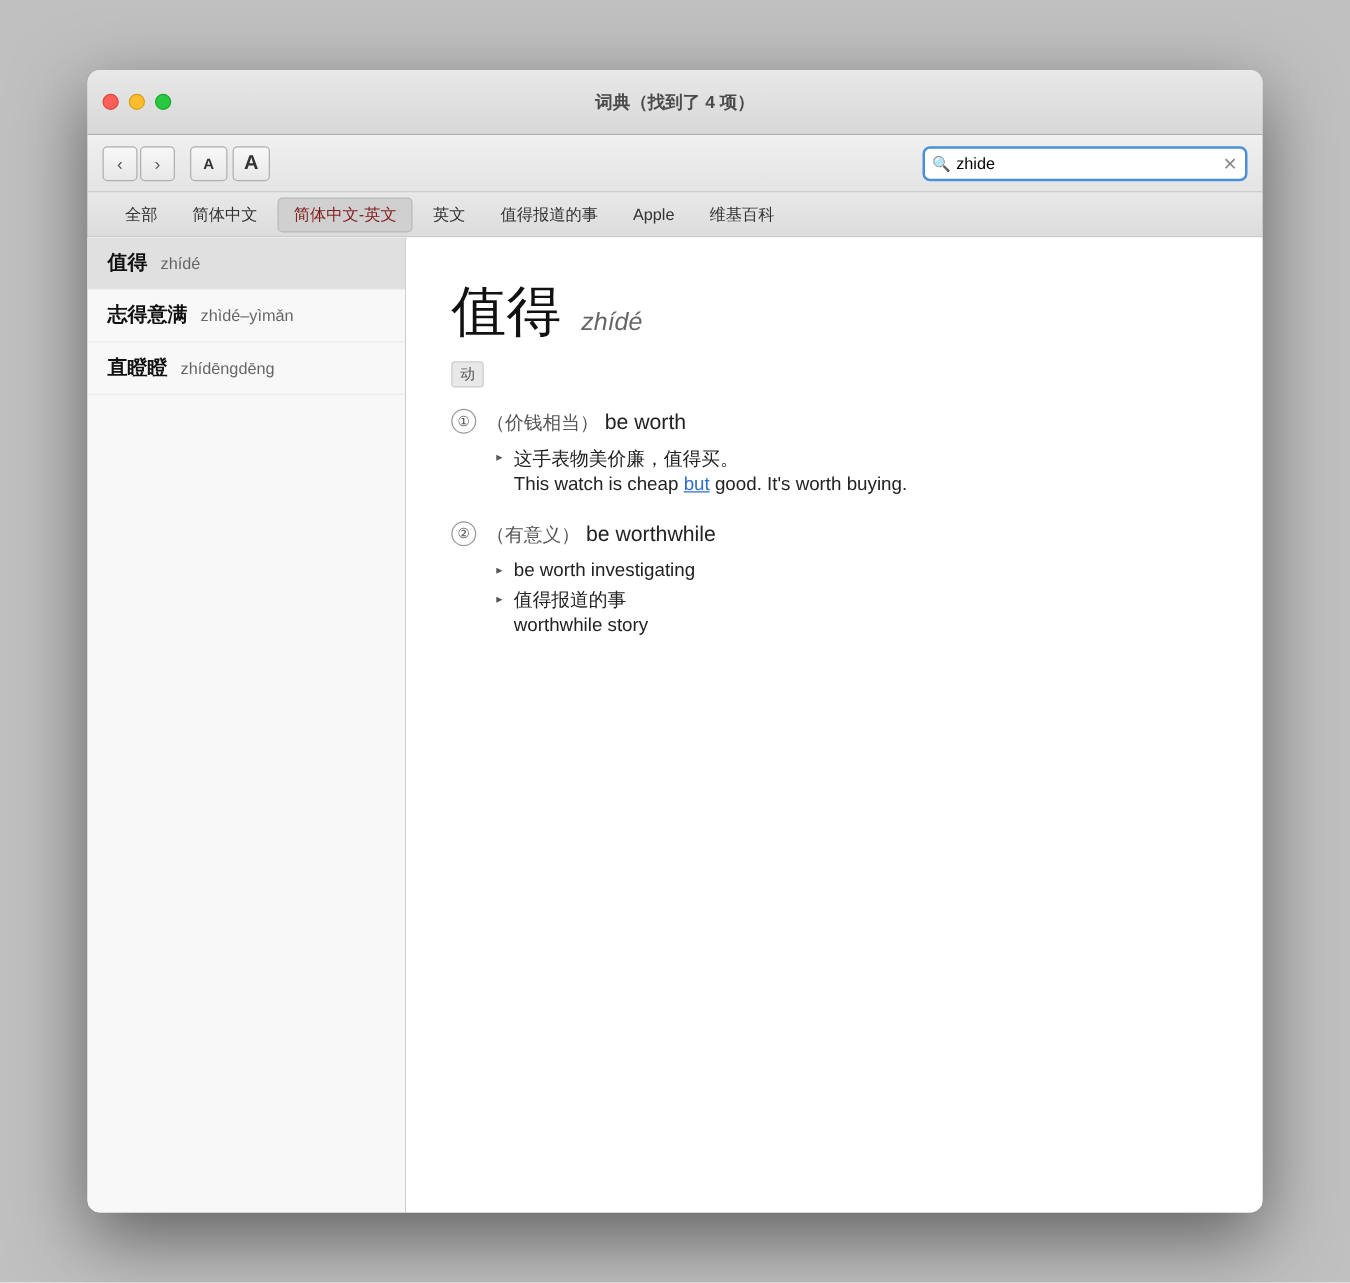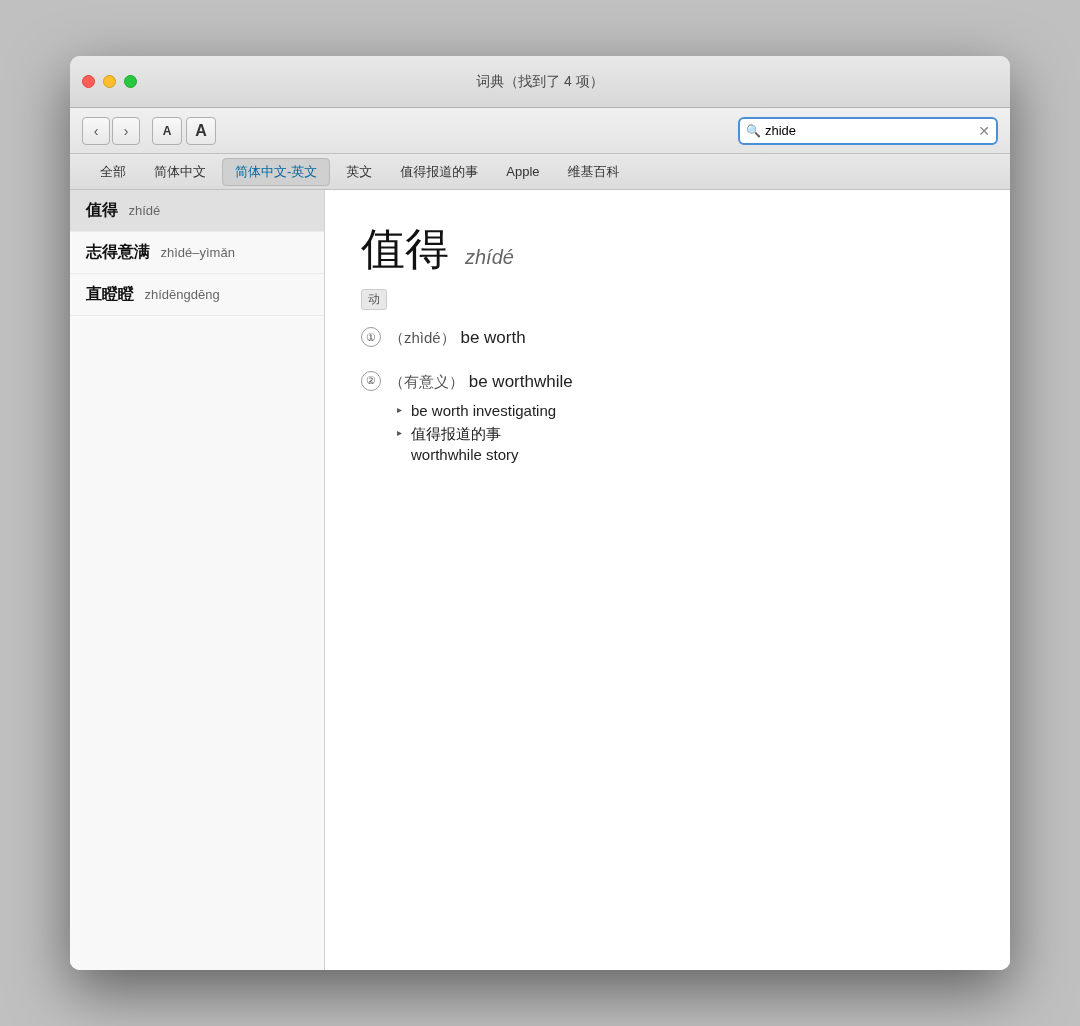--- a/index.html
+++ b/index.html
@@ -48,21 +48,21 @@
     .tl-red { background: #ff5f57; border: 1px solid #e0443e; }
     .tl-yellow { background: #febc2e; border: 1px solid #d4a017; }
     .tl-green { background: #28c840; border: 1px solid #1aab29; }
 
     .titlebar-title {
       position: absolute;
       left: 50%;
       transform: translateX(-50%);
       font-size: 14px;
       color: #4a4a4a;
-      font-weight: 400;
+      font-weight: 700;
       white-space: nowrap;
     }
 
     
     .toolbar {
       background: linear-gradient(to bottom, #f0f0f0, #e4e4e4);
       height: 46px;
       display: flex;
       align-items: center;
       padding: 0 12px;
@@ -161,21 +161,21 @@
       font-size: 13px;
       color: #333;
       cursor: pointer;
       border-radius: 4px;
       white-space: nowrap;
     }
 
     .tab.active {
       background: #d0d0d0;
       border: 1px solid #b8b8b8;
-      color: #0369a1;
+      color: #7f1d1d;
     }
 
     
     .content {
       display: flex;
       height: 780px;
       background: white;
     }
 
     
@@ -403,22 +403,30 @@
       <div>
         <span class="word-pos">动</span>
       </div>
 
       <div class="definition-section">
         <div class="def-number">
           <div class="def-num-circle">
             <span>①</span>
           </div>
           <div class="def-meaning">
-            <span class="def-context">（zhìdé）</span>
+            <span class="def-context">（价钱相当）</span>
             <span>be worth</span>
+          </div>
+        </div>
+        <div class="example-block">
+          <div class="example-item">
+            <span class="example-zh">这手表物美价廉，值得买。</span>
+            <span class="example-en">
+              <span>This watch is cheap </span><a class="link-word">but</a><span> good. It's worth buying.</span>
+            </span>
           </div>
         </div>
       </div>
 
       <div class="definition-section">
         <div class="def-number">
           <div class="def-num-circle">
             <span>②</span>
           </div>
           <div class="def-meaning">

